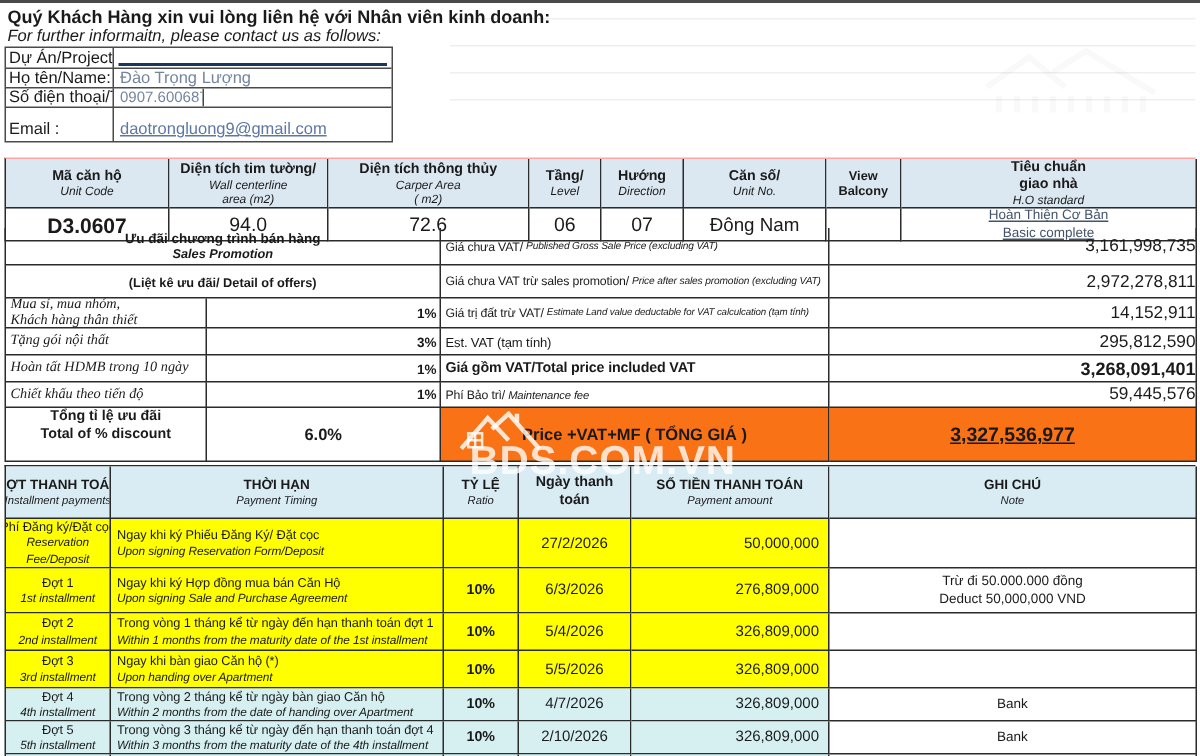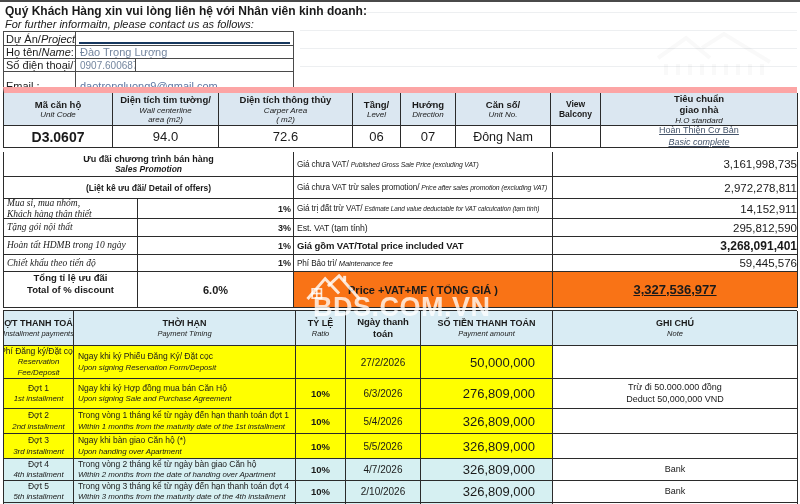--- a/index.html
+++ b/index.html
@@ -1,43 +1,43 @@
 <!DOCTYPE html>
 <html><head>
 <meta charset="utf-8">
 <style>
   * { box-sizing: border-box; margin: 0; padding: 0; }
   html,body { width:800px; height:504px; }
   body {
     position: relative; background:#fff; overflow:hidden;
     font-family:"Liberation Sans","DejaVu Sans",sans-serif; color:#1a1a1a;
-  } .i{font-style:italic}
+  } .i{}
   .topline{position:absolute;left:0;top:0;width:800px;height:2px;background:#2a2a2a;opacity:.85}
   .hairline{position:absolute;left:300px;width:497px;height:1px;background:rgba(110,125,140,.12)}
 
   .heading1{position:absolute;left:5px;top:4px;font-size:12px;font-weight:bold;white-space:nowrap}
   .heading2{position:absolute;left:5px;top:18px;font-size:11px;font-style:italic;white-space:nowrap}
 
   
-  .contact{position:absolute;left:3px;top:31px;width:291px;border:1px solid #4a4a4a;
+  .contact{position:absolute;left:3px;top:31px;width:259px;border:1px solid #4a4a4a;
     display:grid;grid-template-columns:72px 1fr;grid-template-rows:14px 13px 13px 22px;font-size:11px}
   .contact .lbl{border-right:1px solid #4a4a4a;border-bottom:1px solid #4a4a4a;
     display:flex;align-items:center;padding-left:2px;white-space:nowrap;overflow:hidden}
   .contact .val{border-bottom:1px solid #4a4a4a;display:flex;align-items:center;padding-left:4px;
     position:relative;overflow:hidden;color:#74869f}
   .contact .row4{border-bottom:none;align-items:flex-end;padding-bottom:2px}
   .proj-line{position:absolute;left:3px;right:3px;bottom:1px;border-bottom:2px solid #17375e}
   .telbox{height:100%;display:flex;align-items:center;border-right:1px solid #4a4a4a;
     width:60px;padding-left:4px;font-size:10px;overflow:hidden}
   .email-link{color:#5d77a3;text-decoration:underline}
 
   
-  .unit-table{position:absolute;left:3px;top:87px;width:794px;display:grid;
+  .unit-table{position:absolute;left:3px;top:105px;width:794px;display:grid;
     grid-template-columns:109px 106px 134px 48px 55px 95px 50px 197px;
-    grid-template-rows:33px 22px;border-left:1px solid #2b2b2b;border-top:6px solid #fca5a5}
+    grid-template-rows:33px 22px;border-left:1px solid #2b2b2b;border-top:1px solid #fca5a5}
   .unit-table > div{border-right:1px solid #2b2b2b;border-bottom:1px solid #2b2b2b;
     display:flex;flex-direction:column;align-items:center;justify-content:center;text-align:center;overflow:hidden}
   .uh{background:#dbe7f1}
   .uh .hvi{font-weight:bold;font-size:9.5px;line-height:1.2;white-space:pre-line}
   .uh .hen{font-style:italic;font-size:8px;line-height:1.15;white-space:pre-line}
   .uv{font-size:13px}
   .unit-code{font-weight:bold;font-size:14px}
   .std{font-size:9px;color:#44546a;line-height:1.25}
   .std span{text-decoration:underline}
 
@@ -78,21 +78,21 @@
   .ph .hen{font-style:italic;font-size:7.5px;white-space:nowrap}
   .y{background:#ffff00}
   .c{background:#d6f0f2}
   .pc{display:flex;flex-direction:column;justify-content:center}
   .pc.center{align-items:center;text-align:center}
   .pt-vi{font-size:8.5px;line-height:1.35;white-space:nowrap;letter-spacing:-0.05px}
   .pt-en{font-size:7.9px;font-style:italic;line-height:1.3;white-space:nowrap;letter-spacing:-0.05px}
   .timing{padding-left:4px;align-items:flex-start}
   .ratio{align-items:center;font-weight:bold;font-size:9.5px}
   .pdate{align-items:center;font-size:10px}
-  .amount{align-items:flex-end;font-size:13px;padding-right:17px}
+  .amount{align-items:flex-end;font-size:10px;padding-right:6px}
   .note{align-items:center;text-align:center;font-size:9px;line-height:1.3}
   .sliver{border-bottom:none}
 
   
   .wm{position:absolute;left:300px;top:273px;width:210px;height:50px;z-index:6;pointer-events:none}
   .wm-text{position:absolute;left:13px;top:21px;font-size:27px;font-weight:bold;line-height:1;
     color:rgba(255,255,255,.78);letter-spacing:0.5px;white-space:nowrap}
   .wm-house{position:absolute;left:5px;top:1px}
   .wm2{position:absolute;left:652px;top:32px;z-index:1;pointer-events:none;opacity:.5}
 </style>

